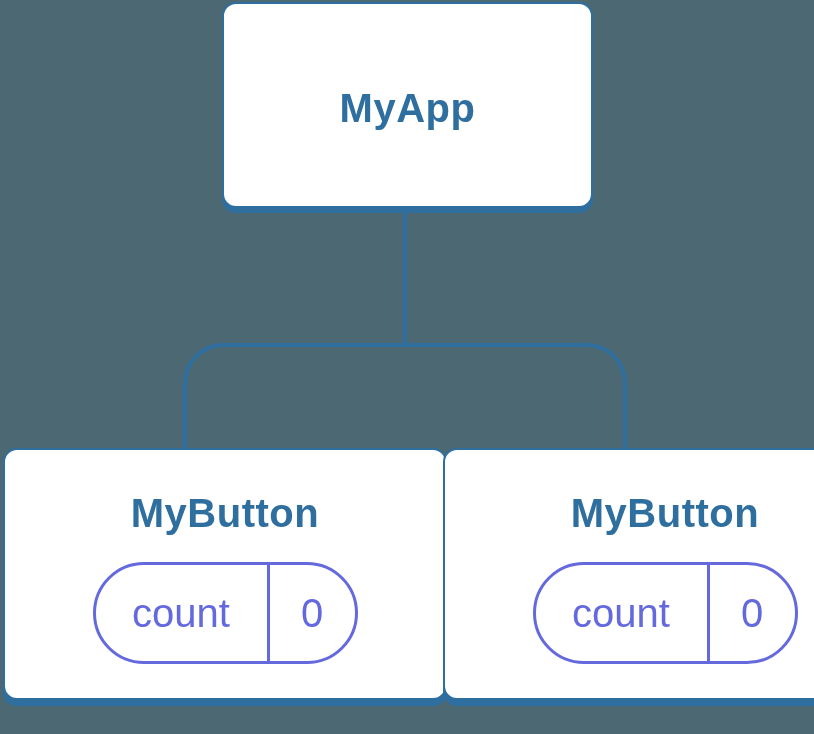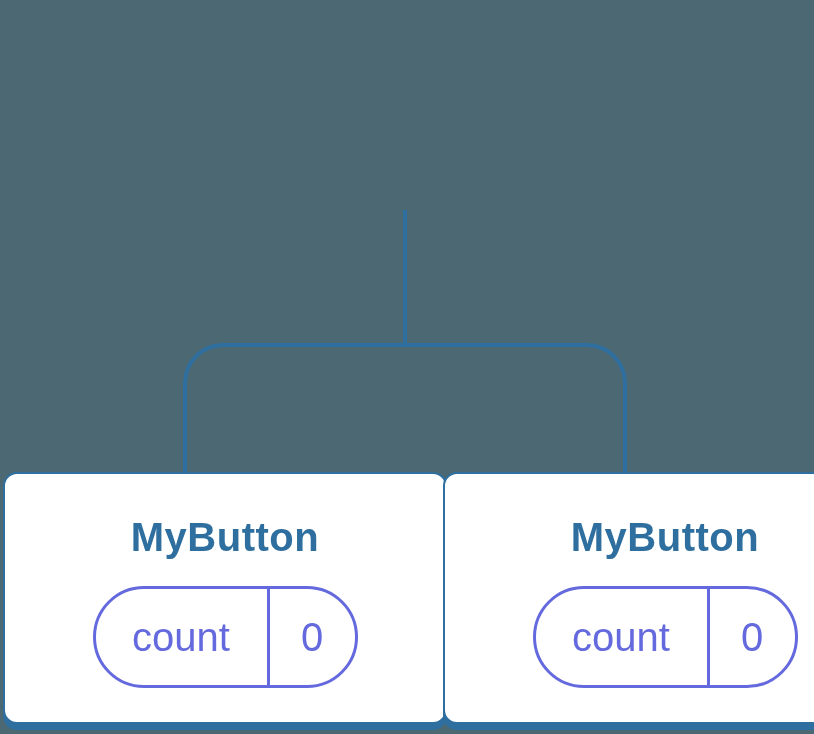--- a/index.html
+++ b/index.html
@@ -40,21 +40,21 @@
   }
 
   .node-root {
     left: 222px; top: 2px;
     width: 371px; height: 206px;
     justify-content: center;
     padding-top: 6px;
   }
 
   .node-child {
-    top: 472px;
+    top: 448px;
     width: 444px; height: 252px;
     box-shadow: 0 6px 0 0 var(--node-accent);
     padding-top: 40px;
   }
   .node-child-1 { left: 3px; }
   .node-child-2 { left: 443px; }
 
   
   .connector-stem {
     position: absolute;
@@ -96,20 +96,23 @@
   .state-value {
     flex: 0 0 88px;
     border-left: 3px solid var(--state-accent);
   }
 </style>
 </head>
 <body>
 
 <div class="stage">
 
+  <div class="node node-root">
+    <span class="node-label">MyApp</span>
+  </div>
 
   <div class="connector-stem"></div>
   <div class="connector-branch"></div>
 
   <div class="node node-child node-child-1">
     <span class="node-label">MyButton</span>
     <div class="state-pill">
       <span class="state-key">count</span>
       <span class="state-value">0</span>
     </div>

